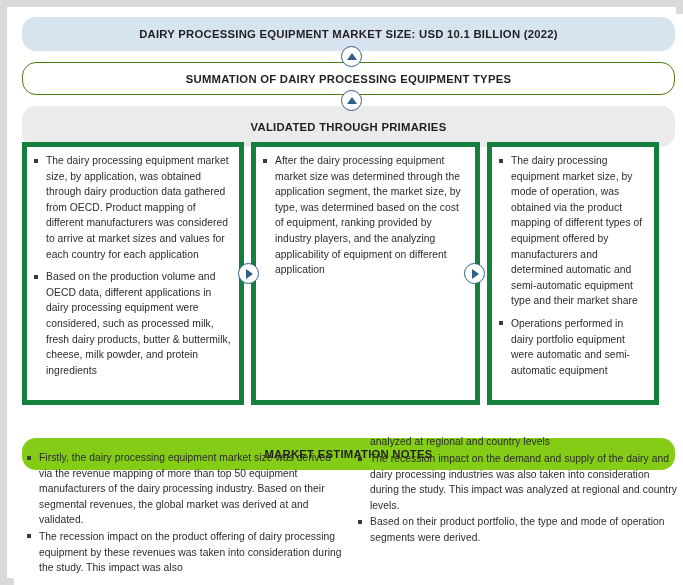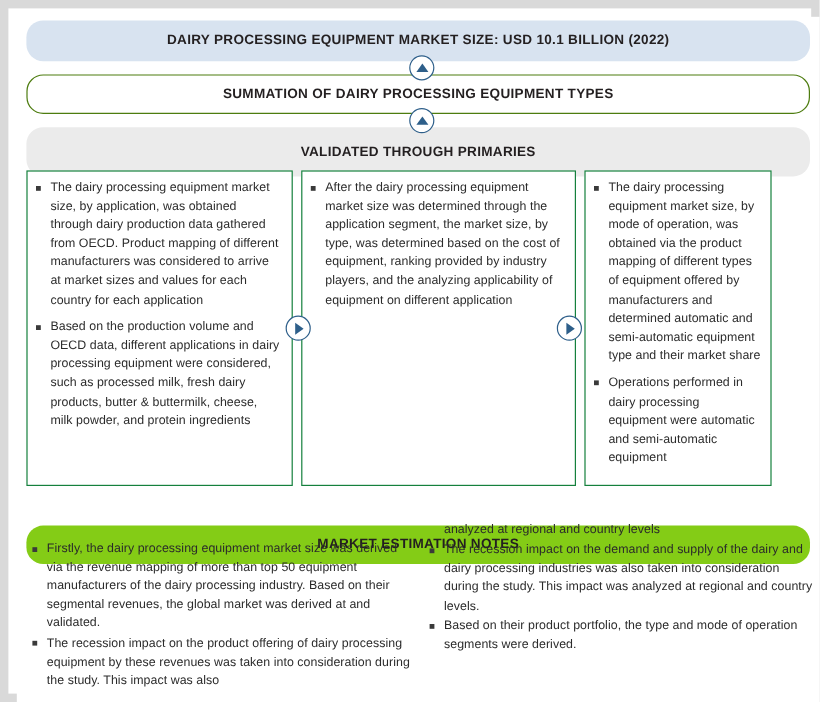--- a/index.html
+++ b/index.html
@@ -91,27 +91,27 @@
   }
   #arrow-up-1 { left: 327px; top: 32px; }
   #arrow-up-2 { left: 327px; top: 76px; }
 
   
   .col {
     position: absolute;
     top: 128px;
     height: 263px;
     box-sizing: border-box;
-    border: 1px solid #15803d;
+    border: 5px solid #15803d;
     background: #ffffff;
     padding: 6px 8px 6px 6px;
   }
   #col-left   { left: 8px;   width: 222px; }
   #col-mid    { left: 237px; width: 229px; }
-  #col-right  { left: 473px; width: 156px; }
+  #col-right  { left: 473px; width: 172px; }
 
   .arrow-right {
     position: absolute;
     width: 21px;
     height: 21px;
     border-radius: 50%;
     border: 1.6px solid #2e5f8a;
     background: #ffffff;
     box-sizing: border-box;
     display: flex;
@@ -217,21 +217,21 @@
       </ul>
     </div>
 
     <div class="arrow-right" id="arrow-right-2">
       <span class="tri"></span>
     </div>
 
     <div class="col" id="col-right">
       <ul class="bullets">
         <li>The dairy processing equipment market size, by mode of operation, was obtained via the product mapping of different types of equipment offered by manufacturers and determined automatic and semi-automatic equipment type and their market share</li>
-        <li>Operations performed in dairy processing equipment were automatic and semi-automatic equipment</li>
+        <li>Operations performed in dairy portfolio equipment were automatic and semi-automatic equipment</li>
       </ul>
     </div>
 
     <div class="band-title" id="banner-notes">MARKET ESTIMATION NOTES</div>
 
     <div class="notes-wrap">
       <div class="notes-col" id="notes-left">
         <ul class="bullets">
           <li>Firstly, the dairy processing equipment market size was derived via the revenue mapping of more than top 50 equipment manufacturers of the dairy processing industry. Based on their segmental revenues, the global  market was derived at and validated.</li>
           <li>The recession impact on the product offering of dairy processing equipment by these revenues  was taken into consideration during the study. This impact was also</li>

